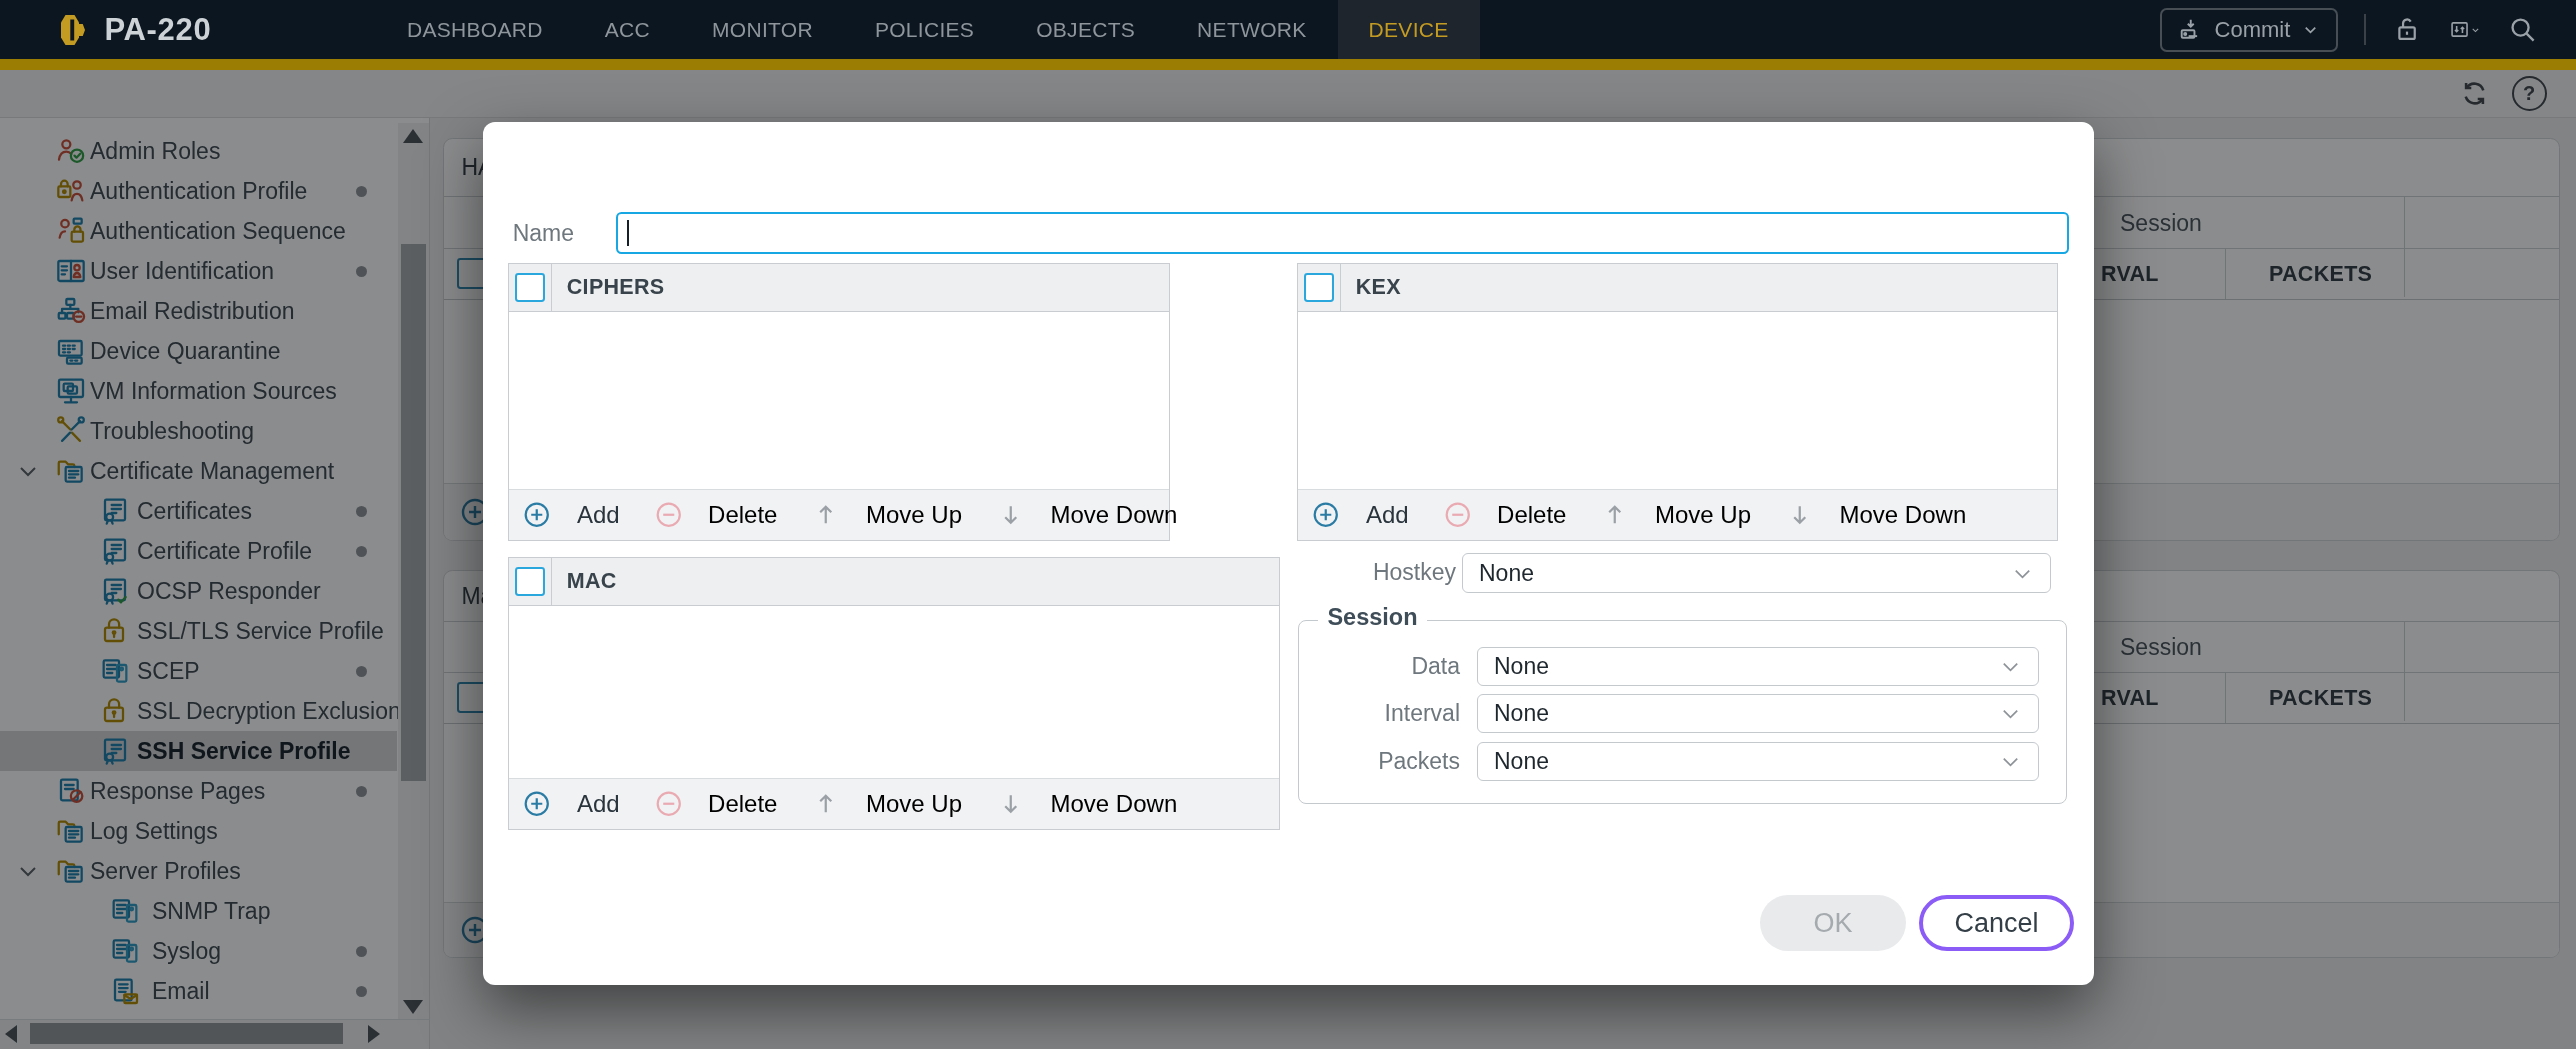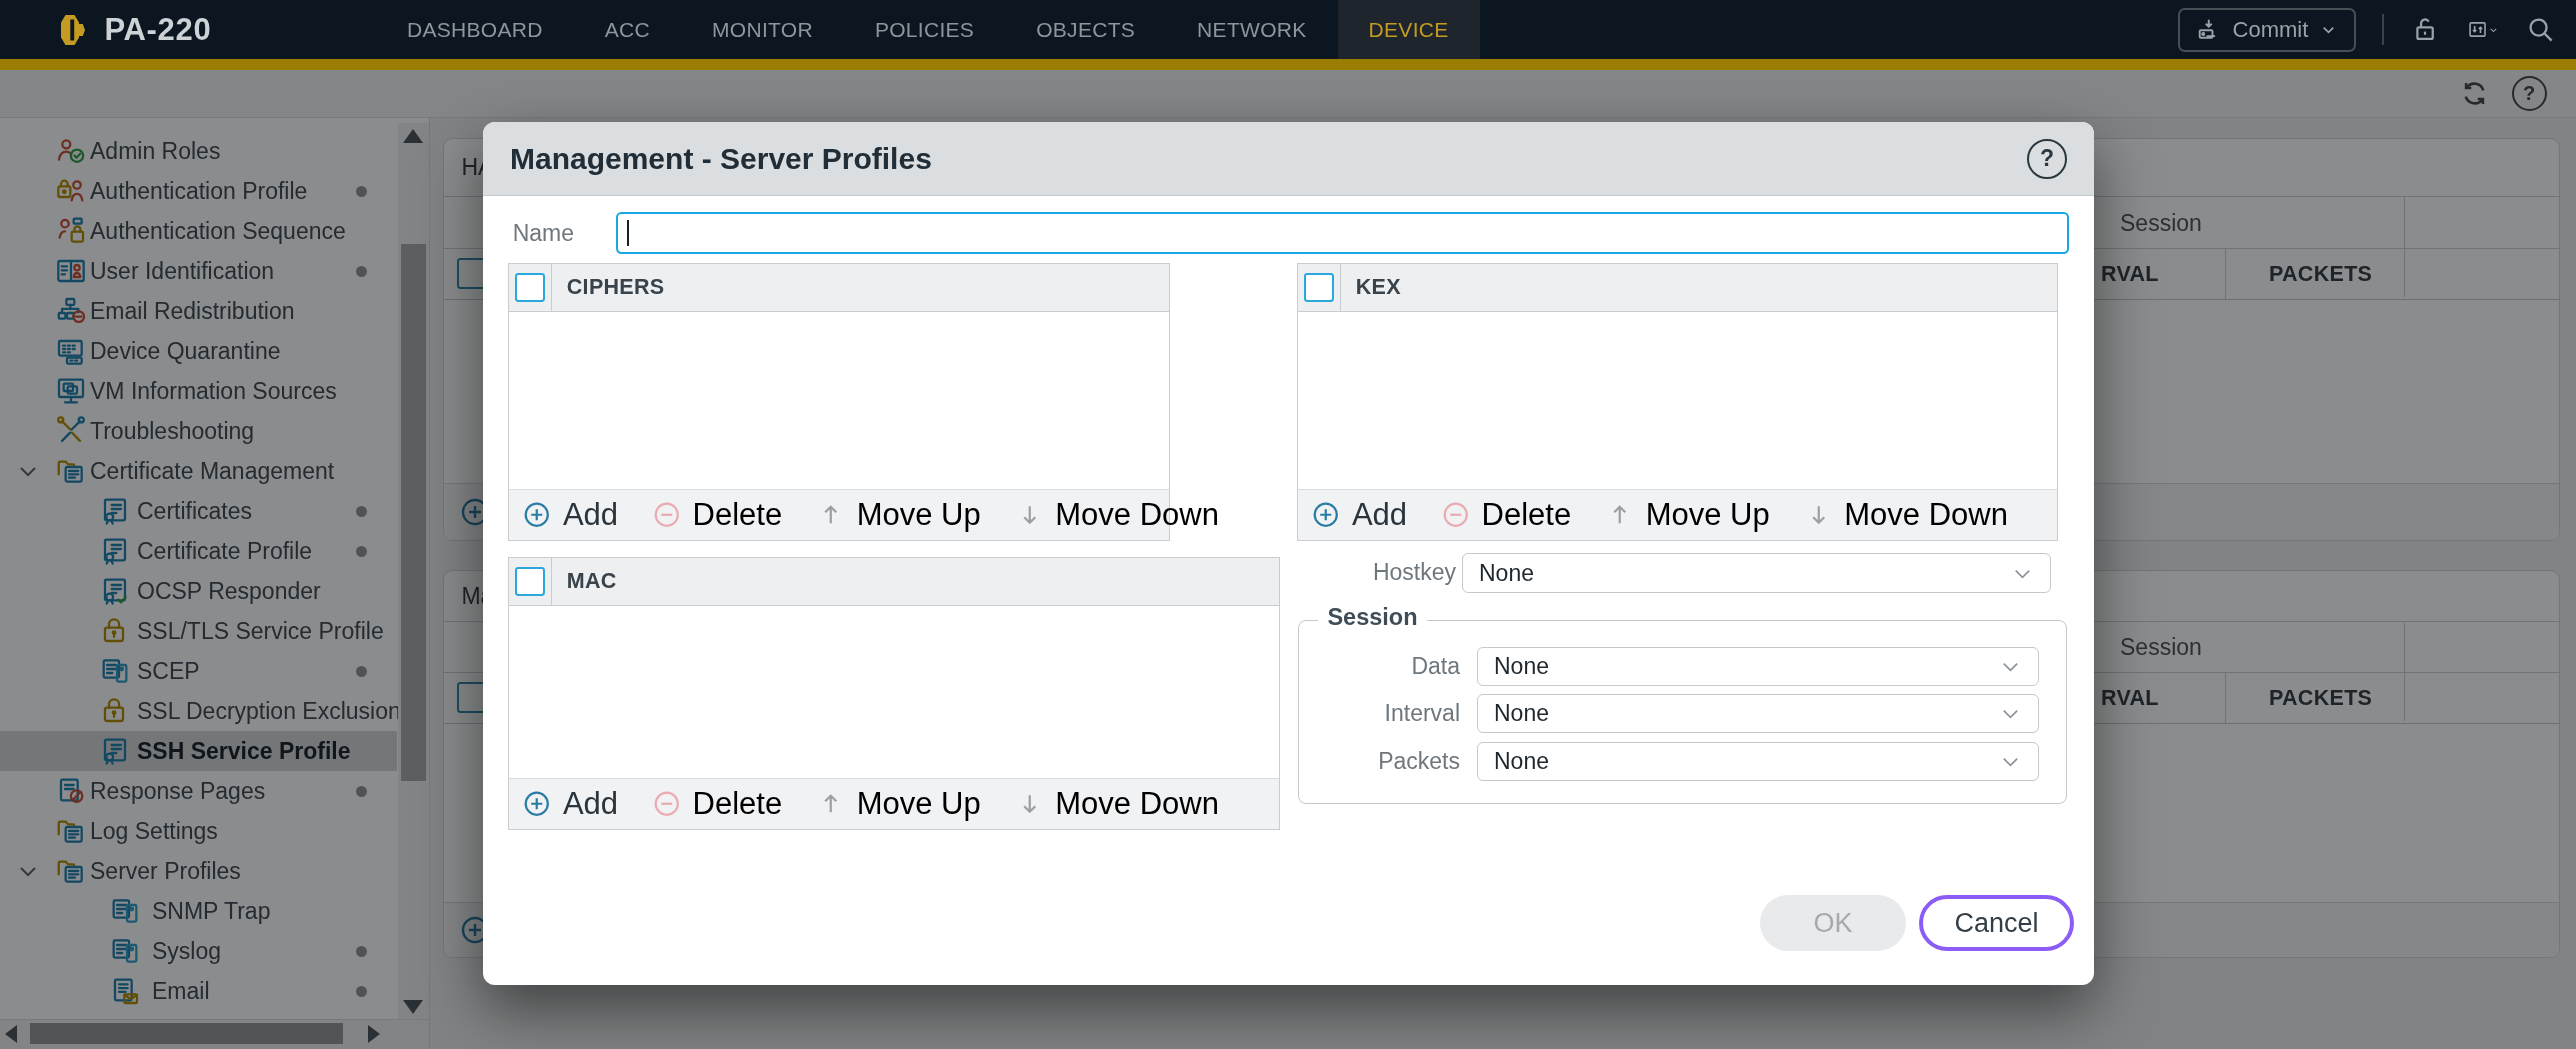--- a/index.html
+++ b/index.html
@@ -6,21 +6,21 @@
   body{width:2576px;height:1049px;overflow:hidden;position:relative;
        font-family:"Liberation Sans","DejaVu Sans",sans-serif;background:#eceeef;color:#333}
 
   
   .topbar{position:absolute;left:0;top:0;width:2576px;height:59px;background:#0c1620;display:flex;align-items:stretch;z-index:30}
   .logo{display:flex;align-items:center;gap:13.4px;padding-left:55px;width:321px;flex:none}
   .logo-text{color:#ccd2d6;font-size:31px;font-weight:700;letter-spacing:0.7px}
   .tabs{display:flex;align-items:stretch}
   .tab{display:flex;align-items:center;padding:4px 31px;color:#8e959b;font-size:21px;letter-spacing:0.3px;cursor:pointer;white-space:nowrap}
   .tab.active{background:#1e252c;color:#c49b22}
-  .header-right{margin-left:auto;display:flex;align-items:center;gap:25.5px;padding-right:20px;color:#9aa1a7}
+  .header-right{margin-left:auto;display:flex;align-items:center;gap:25.5px;padding-right:38px;color:#9aa1a7}
   .commit-btn{display:flex;align-items:center;gap:10.7px;border:2px solid #474e54;border-radius:6.7px;height:40px;padding:0 16px;font-size:22px;color:#9aa1a7}
   .hdr-divider{width:2px;height:31px;background:#3a4147}
   .hicon{width:32px;height:32px;display:flex;align-items:center;justify-content:center}
   .hicon svg,.commit-btn svg{stroke:#9aa1a7}
 
   .gold-stripe{position:absolute;left:0;top:59px;width:2576px;height:10.7px;background:#9a7d02;z-index:30}
 
   
   .content-toolbar{position:absolute;left:0;top:70px;width:2576px;height:48px;background:#f3f4f5;border-bottom:1.3px solid #dadcde;display:flex;align-items:center;justify-content:flex-end;gap:21.5px;padding-right:29.5px;box-sizing:border-box;color:#40474d;z-index:1}
   .content-toolbar svg{stroke:#40474d}
@@ -79,21 +79,21 @@
   .name-input input{position:absolute;left:10.7px;top:1.3px;right:6.7px;bottom:1.3px;width:1422px;border:none;outline:none;font-size:23px;font-family:inherit;color:#1e272e;background:transparent}
   .caret{position:absolute;left:8.7px;top:6px;width:2px;height:25.5px;background:#15202a}
 
   .list-box{position:absolute;border:1.3px solid #c9cdd1;background:#fff;display:flex;flex-direction:column;box-sizing:border-box}
   .list-head{height:47px;background:#edeff0;border-bottom:1.3px solid #c9cdd1;display:flex;align-items:center;flex:none}
   .chk-cell{width:42px;align-self:stretch;border-right:1.3px solid #c9cdd1;display:flex;align-items:center;justify-content:center;flex:none}
   .chk{width:25.5px;height:25.5px;border:2.7px solid #2aa7dd;border-radius:3.4px;background:#fff;cursor:pointer}
   .list-head .hd{margin-left:14.8px;font-size:21.5px;font-weight:700;color:#39434b;letter-spacing:0.3px}
   .list-body{flex:1;background:#fff}
   .list-toolbar{height:50px;flex:none;background:#f1f2f4;border-top:1.3px solid #d9dcde;display:flex;align-items:center;gap:34px;padding-left:13.4px}
-  .tb-item{display:flex;align-items:center;gap:11px;font-size:31px;cursor:pointer;white-space:nowrap}
+  .tb-item{display:flex;align-items:center;gap:25px;font-size:24px;cursor:pointer;white-space:nowrap}
   .tb-item.enabled{color:#2a343c}
   .tb-item.disabled{color:#000000}
   .tb-item svg{width:29.5px;height:29.5px}
 
   .fld-label{position:absolute;width:134px;height:39px;line-height:39px;text-align:right;font-size:23px;color:#6e777d}
   .dropdown{position:absolute;height:40px;border:1.7px solid #c4c9cd;border-radius:6px;background:#fff;display:flex;align-items:center;padding:0 16px;box-sizing:border-box;font-size:23px;color:#1e272e;cursor:pointer}
   .dd-chev{margin-left:auto;width:23px;height:23px;color:#8d9399}
   .session-box{position:absolute;left:815px;top:498px;width:767px;height:182px;border:1.7px solid #c4c9cd;border-radius:8px}
   .session-legend{position:absolute;left:19px;top:-17.4px;background:#fff;padding:0 9.4px;font-size:23.5px;font-weight:700;color:#3e4d58}
   .btn{display:flex;align-items:center;justify-content:center;font-size:27px;cursor:pointer;box-sizing:border-box}
@@ -519,24 +519,20 @@
     <svg class="bg-add" viewBox="0 0 24 24" fill="none" stroke="#2b7ca4" stroke-width="1.8">
         <circle cx="12" cy="12" r="9"></circle>
         <path d="M12 7.5v9M7.5 12h9"></path>
       </svg>
   </div>
 </section>
 
 <div class="overlay"></div>
 
 <div class="modal">
-  <div class="modal-header">
-    <span class="modal-title">Management - Server Profiles</span>
-    <span class="help-btn"></span>
-  </div>
 
   <div class="name-label">Name</div>
   <div class="name-input">
     <input value="" style="">
     <span class="caret"></span>
   </div>
 
   <div class="list-box" style="left:25px;top:141px;width:662px;height:278px">
     <div class="list-head">
       <span class="chk-cell">

